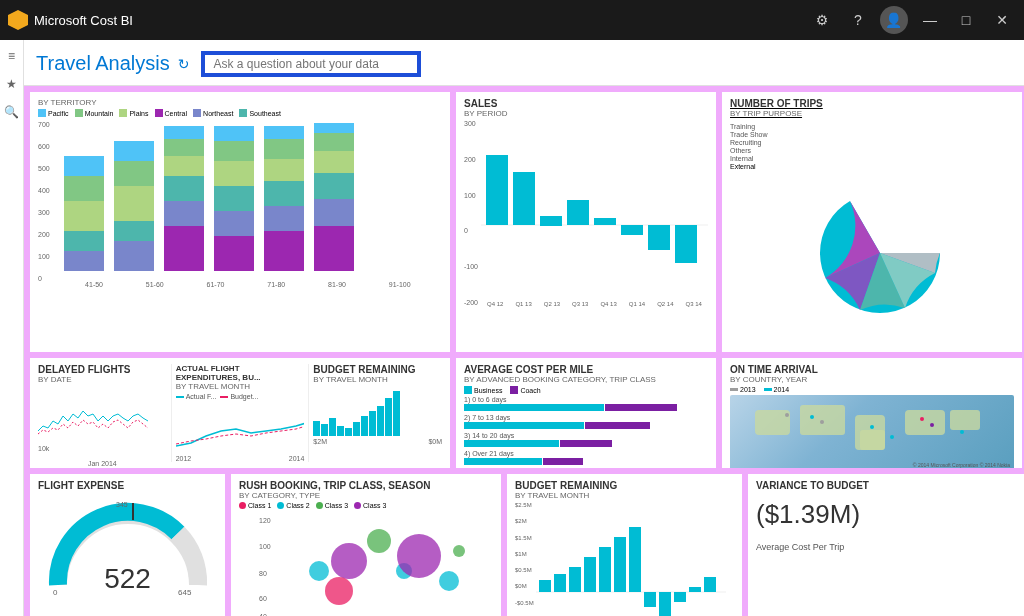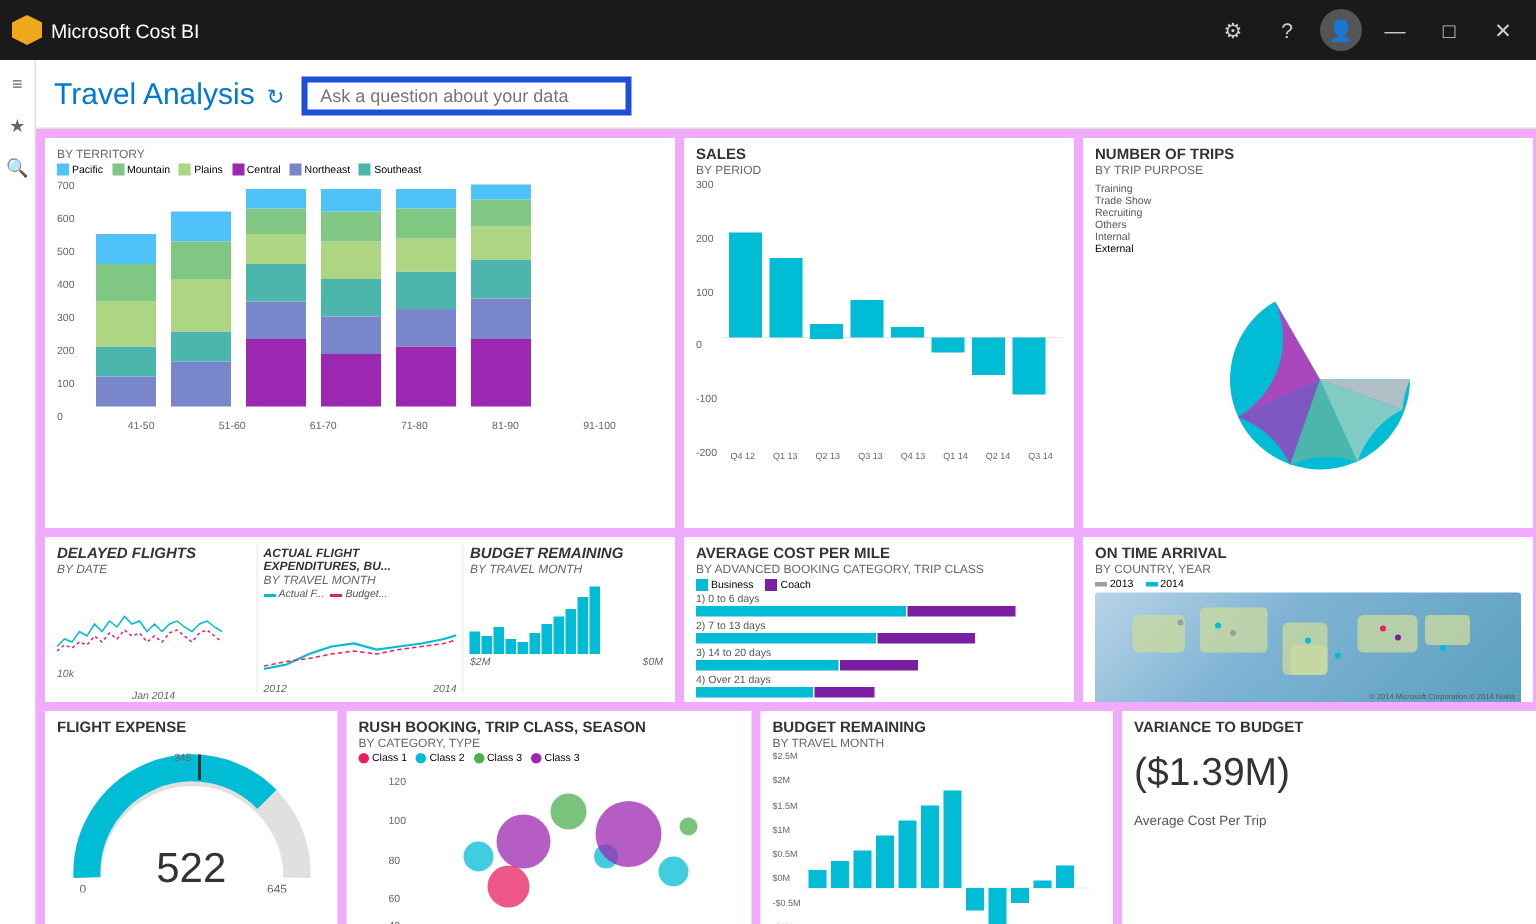--- a/index.html
+++ b/index.html
@@ -241,21 +241,21 @@
             <span style="font-size:6px;color:#666;">Q3 13</span>
             <span style="font-size:6px;color:#666;">Q4 13</span>
             <span style="font-size:6px;color:#666;">Q1 14</span>
             <span style="font-size:6px;color:#666;">Q2 14</span>
             <span style="font-size:6px;color:#666;">Q3 14</span>
           </div>
         </div>
       </div>
     </div>
 
-    <div class="tile" style="grid-column:3;grid-row:1;">
+    <div class="tile" style="grid-column:3;grid-row:1;text-decoration:underline;">
       <div class="tile-title">Number of Trips</div>
       <div class="tile-subtitle">BY TRIP PURPOSE</div>
       
       <div style="display:flex;flex-direction:column;gap:1px;margin:3px 0;float:left;width:80px;">
         <span style="font-size:7px;color:#555;">Training</span>
         <span style="font-size:7px;color:#555;">Trade Show</span>
         <span style="font-size:7px;color:#555;">Recruiting</span>
         <span style="font-size:7px;color:#555;">Others</span>
         <span style="font-size:7px;color:#555;">Internal</span>
         <span style="font-size:7px;color:#55;">External</span>
@@ -273,21 +273,21 @@
           <path d="M0,0 L-20,57 A60,60,0,0,1,25,55 Z" fill="#4db6ac"></path>
 
           <path d="M0,0 L25,55 A60,60,0,0,1,55,20 Z" fill="#80cbc4"></path>
 
           <path d="M0,0 L55,20 A60,60,0,0,1,60,0 Z" fill="#b0bec5"></path>
         </g>
       </svg>
     </div>
 
     <div class="tile" style="grid-column:1;grid-row:2;">
-      <div style="display:flex;gap:4px;height:100%;font-style:italic;">
+      <div style="display:flex;gap:4px;height:100%;">
 
         <div style="flex:1;border-right:1px solid #eee;padding-right:4px;">
           <div class="tile-title">Delayed Flights</div>
           <div class="tile-subtitle">BY DATE</div>
           <svg width="100%" height="55">
             <polyline points="0,45 5,40 10,42 15,35 20,38 25,30 30,35 35,28 40,32 45,25 50,30 55,28 60,35 65,30 70,35 75,30 80,28 85,32 90,35 95,30 100,28 105,32 110,35" fill="none" stroke="#00bcd4" stroke-width="1"></polyline>
             <polyline points="0,48 5,44 10,46 15,42 20,44 25,38 30,42 35,36 40,40 45,34 50,38 55,36 60,42 65,38 70,42 75,36 80,34 85,38 90,42 95,36 100,34 105,38 110,42" fill="none" stroke="#e91e63" stroke-width="1" stroke-dasharray="2,2"></polyline>
           </svg>
           <div style="display:flex;justify-content:space-between;">
             <span style="font-size:7px;color:#666;">10k</span>

